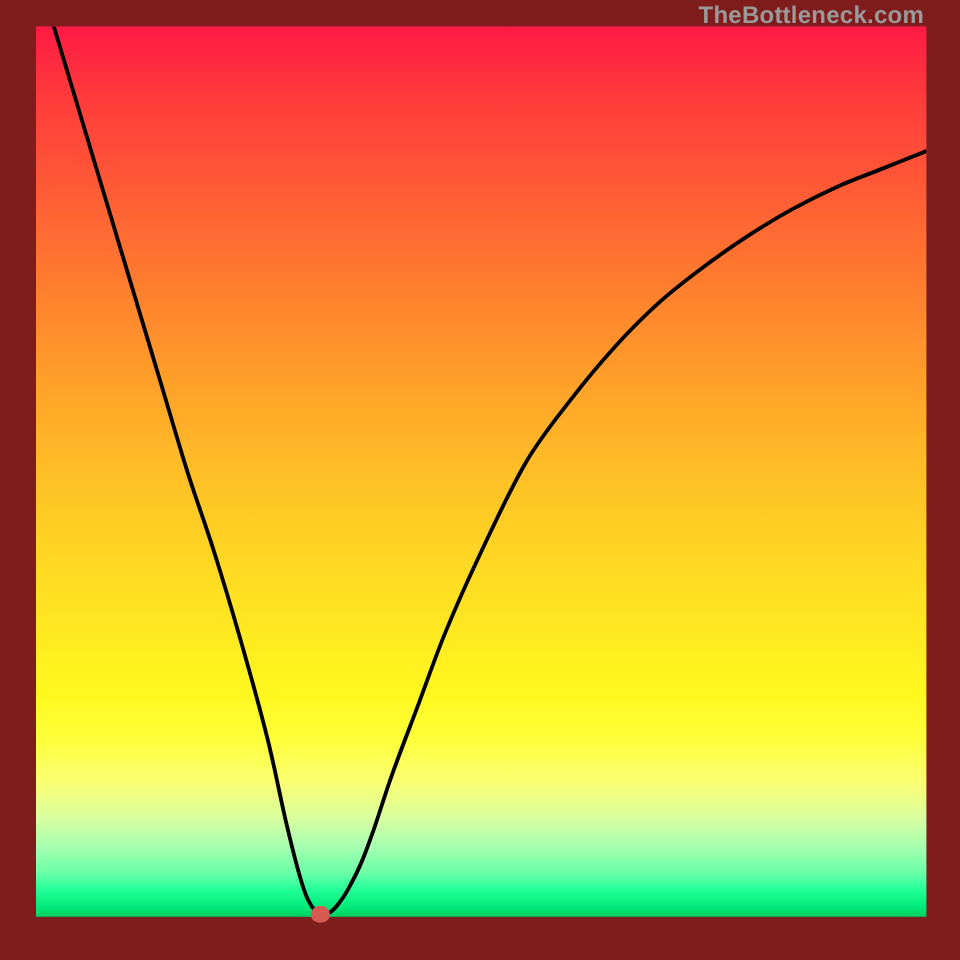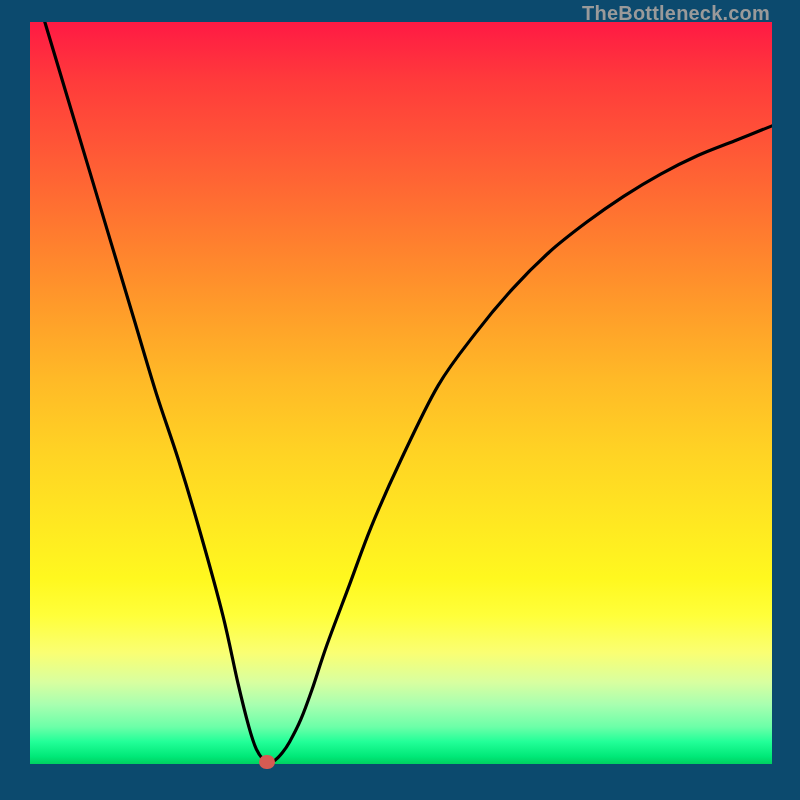--- a/index.html
+++ b/index.html
@@ -10,21 +10,21 @@
     background: #000;
     font-family: Arial, Helvetica, sans-serif;
     overflow: hidden;
   }
   .frame {
     position: absolute;
     left: 0;
     top: 0;
     width: 800px;
     height: 800px;
-    background: #0c4a6e;
+    background: #7f1d1d;
   }
   .plot-area {
     position: absolute;
     left: 30px;
     top: 22px;
     width: 742px;
     height: 742px;
     background: linear-gradient(to bottom,
       #ff1a44 0%,
       #ff3b3b 8%,

